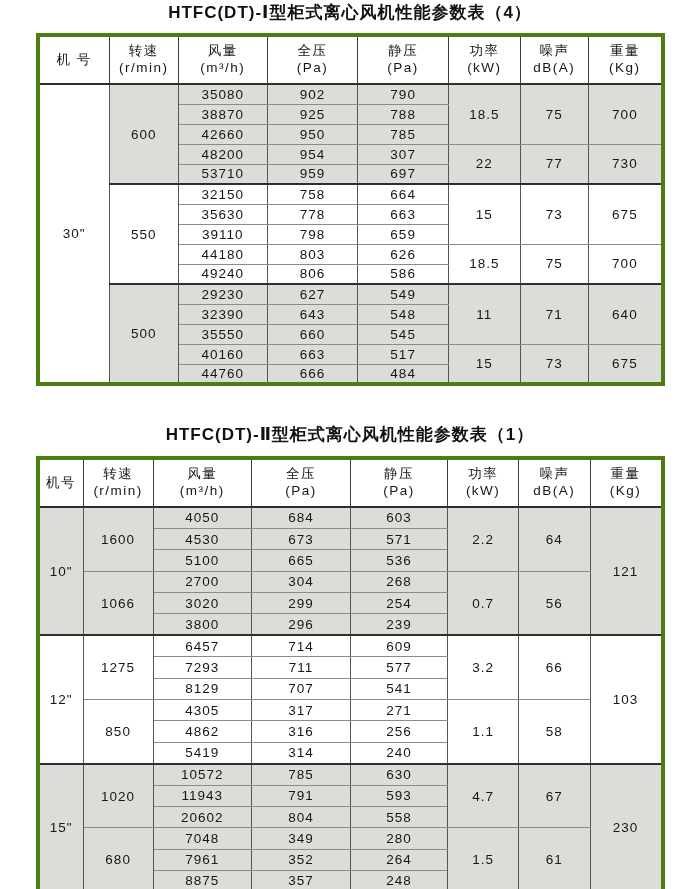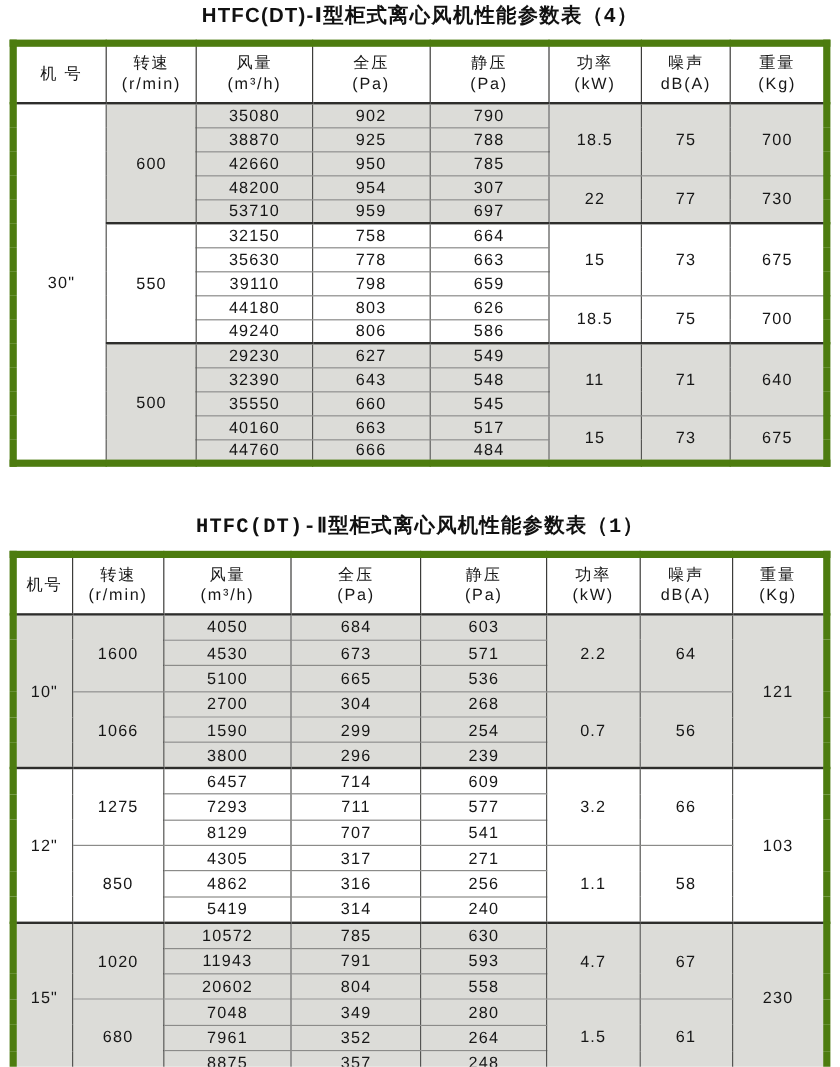--- a/index.html
+++ b/index.html
@@ -5,24 +5,24 @@
   html,body{margin:0;padding:0;}
   body{
     width:700px;height:889px;overflow:hidden;background:#ffffff;
     font-family:"Liberation Sans","DejaVu Sans",sans-serif;color:#161616;
   }
   .title{
     text-align:center;font-size:17px;font-weight:bold;letter-spacing:1px;
     margin:0;color:#111;
   }
   #title1{padding-top:1px;margin-bottom:9px;}
-  #title2{margin-top:37px;margin-bottom:10px;font-family:Liberation Mono, monospace;}
+  #title2{margin-top:37px;margin-bottom:10px;}
   table{
-    border-collapse:collapse;width:684px;margin:0 auto;table-layout:fixed;
-    border:6px solid #4d7c0f;
+    border-collapse:collapse;width:629px;margin:0 auto;table-layout:fixed;
+    border:4px solid #4d7c0f;
   }
   th,td{
     text-align:center;vertical-align:middle;padding:0;overflow:hidden;
     font-size:13.5px;letter-spacing:1px;
   }
   th{
     font-weight:normal;height:46px;background:#ffffff;line-height:1.25;
     border:1px solid #3c3c3a;letter-spacing:1.5px;
   }
   td{
@@ -255,21 +255,21 @@
       </tr>
       <tr>
         <td rowspan="3" class="shaded">1066</td>
         <td rowspan="1" class="shaded">2700</td>
         <td rowspan="1" class="shaded">304</td>
         <td rowspan="1" class="shaded">268</td>
         <td rowspan="3" class="shaded">0.7</td>
         <td rowspan="3" class="shaded">56</td>
       </tr>
       <tr>
-        <td rowspan="1" class="shaded">1590</td>
+        <td rowspan="1" class="shaded">3020</td>
         <td rowspan="1" class="shaded">299</td>
         <td rowspan="1" class="shaded">254</td>
       </tr>
       <tr>
         <td rowspan="1" class="shaded">3800</td>
         <td rowspan="1" class="shaded">296</td>
         <td rowspan="1" class="shaded">239</td>
       </tr>
       <tr class="thick">
         <td rowspan="6">12"</td>

